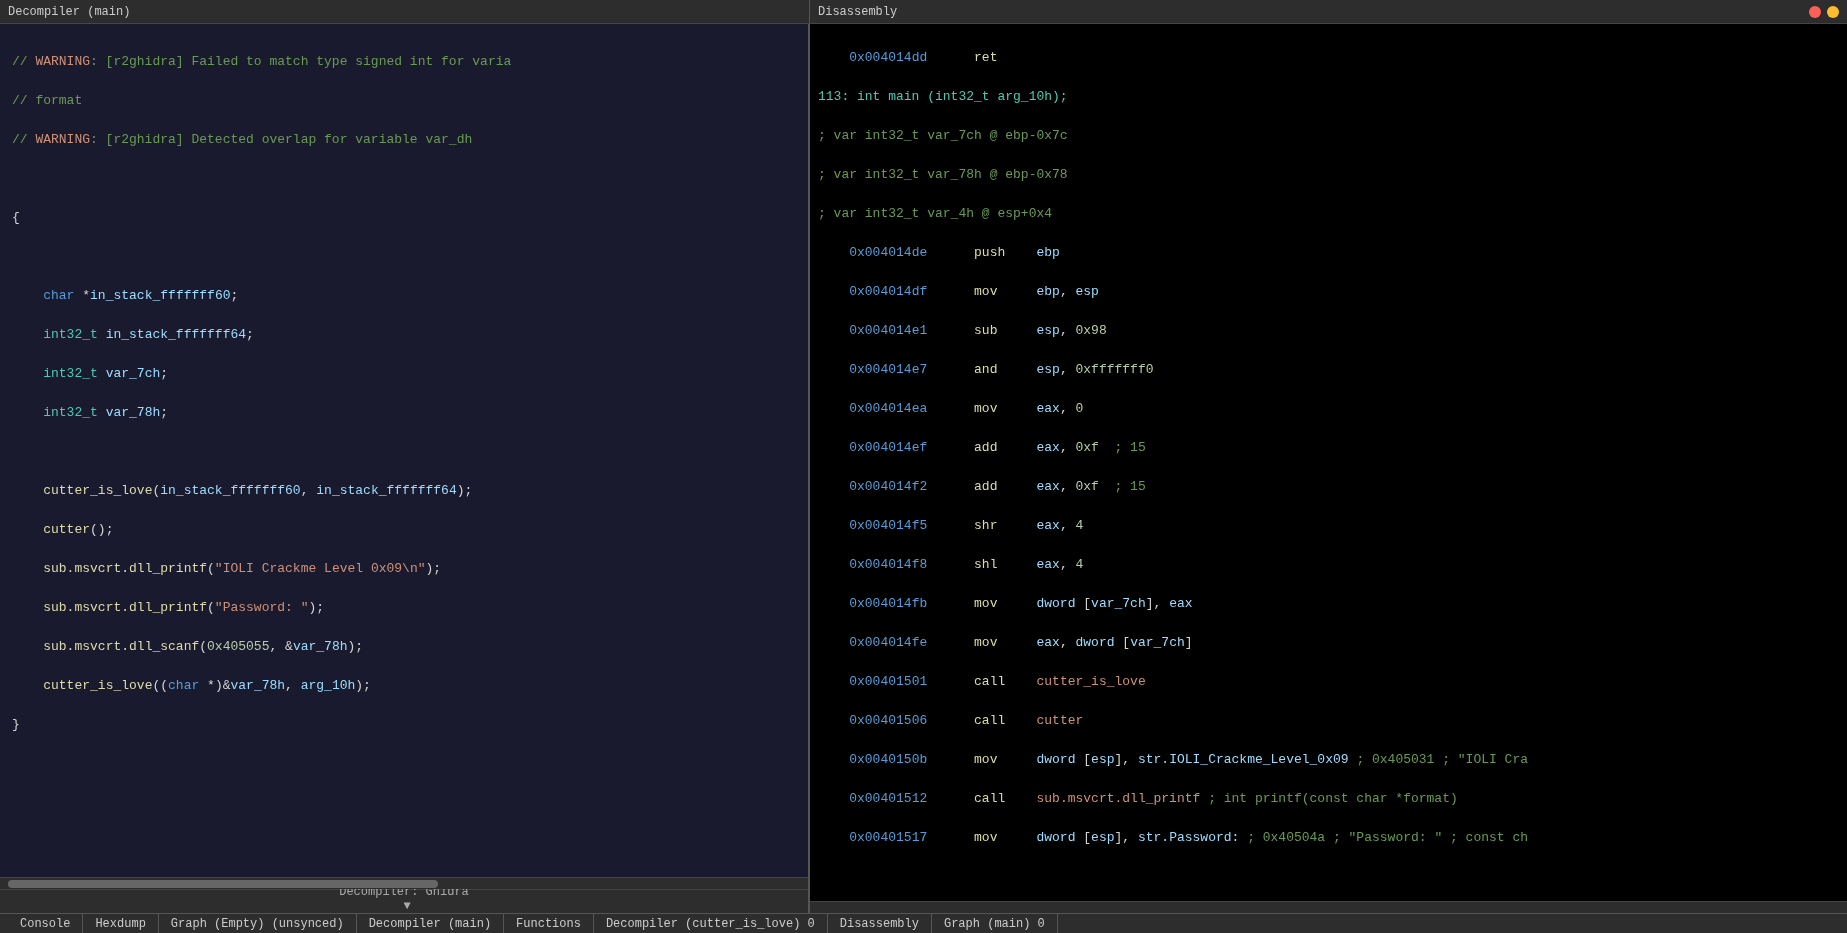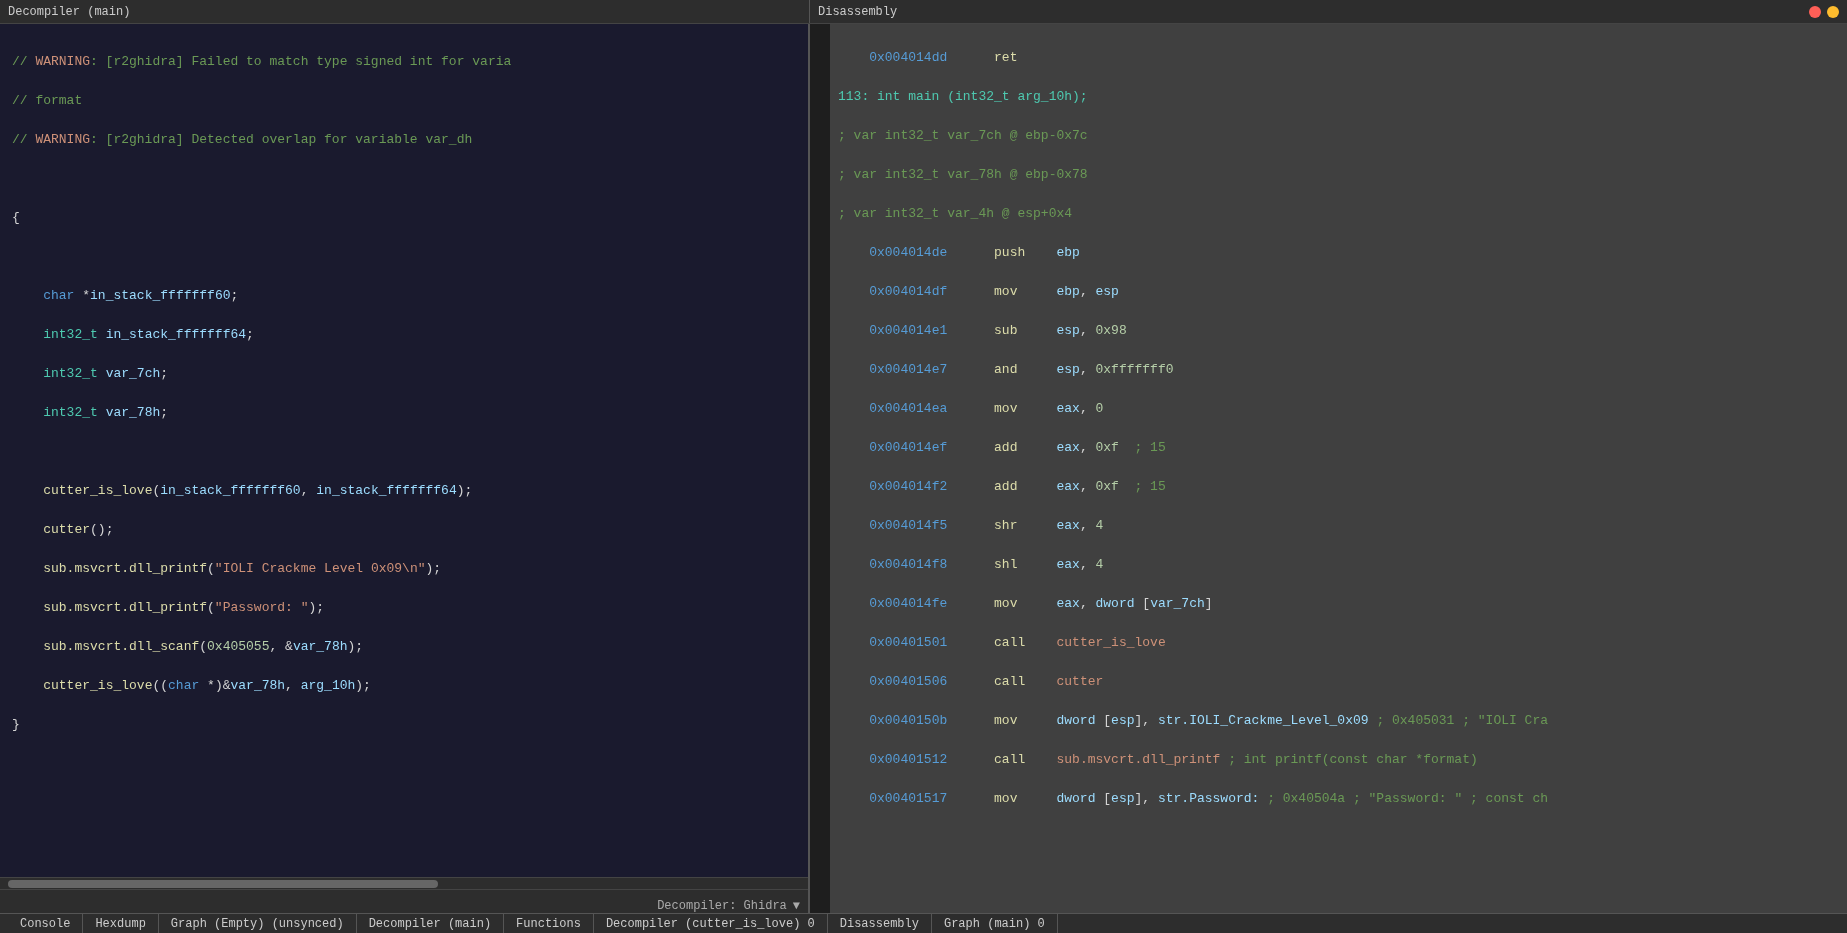--- a/index.html
+++ b/index.html
@@ -90,36 +90,37 @@
       top: 2px;
       width: 430px;
       height: 8px;
       background: #666;
       border-radius: 4px;
     }
     .decompiler-footer {
       height: 24px;
       background: #2d2d2d;
       display: flex;
-      align-items: flex-end;
+      align-items: center;
       justify-content: flex-end;
       padding: 0 8px;
       font-size: 12px;
       color: #aaa;
       border-top: 1px solid #444;
       flex-shrink: 0;
+      flex-direction: column;
     }
 
     
     .disassembly-panel {
       flex: 1;
       display: flex;
-      background: #404040;
+      flex-direction: column;
+      background: #000000;
       overflow: hidden;
-      margin-left: 20px;
     }
     .disassembly-code {
       flex: 1;
       overflow: auto;
       padding: 4px 8px;
       line-height: 1.5;
       white-space: pre;
     }
     .disassembly-scrollbar {
       height: 12px;
@@ -232,20 +233,21 @@
 <span class="code-line"><span class="d-comment">; var int32_t var_4h @ esp+0x4</span></span>
 <span class="code-line">    <span class="d-addr">0x004014de</span>      <span class="d-mnem">push</span>    <span class="d-reg">ebp</span></span>
 <span class="code-line">    <span class="d-addr">0x004014df</span>      <span class="d-mnem">mov</span>     <span class="d-reg">ebp</span><span class="c-punct">, </span><span class="d-reg">esp</span></span>
 <span class="code-line">    <span class="d-addr">0x004014e1</span>      <span class="d-mnem">sub</span>     <span class="d-reg">esp</span><span class="c-punct">, </span><span class="d-imm">0x98</span></span>
 <span class="code-line">    <span class="d-addr">0x004014e7</span>      <span class="d-mnem">and</span>     <span class="d-reg">esp</span><span class="c-punct">, </span><span class="d-imm">0xfffffff0</span></span>
 <span class="code-line">    <span class="d-addr">0x004014ea</span>      <span class="d-mnem">mov</span>     <span class="d-reg">eax</span><span class="c-punct">, </span><span class="d-imm">0</span></span>
 <span class="code-line">    <span class="d-addr">0x004014ef</span>      <span class="d-mnem">add</span>     <span class="d-reg">eax</span><span class="c-punct">, </span><span class="d-imm">0xf</span>  <span class="d-comment">; 15</span></span>
 <span class="code-line">    <span class="d-addr">0x004014f2</span>      <span class="d-mnem">add</span>     <span class="d-reg">eax</span><span class="c-punct">, </span><span class="d-imm">0xf</span>  <span class="d-comment">; 15</span></span>
 <span class="code-line">    <span class="d-addr">0x004014f5</span>      <span class="d-mnem">shr</span>     <span class="d-reg">eax</span><span class="c-punct">, </span><span class="d-imm">4</span></span>
 <span class="code-line">    <span class="d-addr">0x004014f8</span>      <span class="d-mnem">shl</span>     <span class="d-reg">eax</span><span class="c-punct">, </span><span class="d-imm">4</span></span>
+<span class="code-line">    <span class="d-addr">0x004014fb</span>      <span class="d-mnem">mov</span>     <span class="d-reg">dword</span> <span class="c-punct">[</span><span class="d-reg">var_7ch</span><span class="c-punct">], </span><span class="d-reg">eax</span></span>
 <span class="code-line">    <span class="d-addr">0x004014fe</span>      <span class="d-mnem">mov</span>     <span class="d-reg">eax</span><span class="c-punct">, </span><span class="d-reg">dword</span> <span class="c-punct">[</span><span class="d-reg">var_7ch</span><span class="c-punct">]</span></span>
 <span class="code-line">    <span class="d-addr">0x00401501</span>      <span class="d-mnem">call</span>    <span class="d-func-call">cutter_is_love</span></span>
 <span class="code-line">    <span class="d-addr">0x00401506</span>      <span class="d-mnem">call</span>    <span class="d-func-call">cutter</span></span>
 <span class="code-line">    <span class="d-addr">0x0040150b</span>      <span class="d-mnem">mov</span>     <span class="d-reg">dword</span> <span class="c-punct">[</span><span class="d-reg">esp</span><span class="c-punct">], </span><span class="d-reg">str.IOLI_Crackme_Level_0x09</span> <span class="d-comment">; 0x405031 ; "IOLI Cra</span></span>
 <span class="code-line">    <span class="d-addr">0x00401512</span>      <span class="d-mnem">call</span>    <span class="d-func-call">sub.msvcrt.dll_printf</span> <span class="d-comment">; int printf(const char *format)</span></span>
 <span class="code-line">    <span class="d-addr">0x00401517</span>      <span class="d-mnem">mov</span>     <span class="d-reg">dword</span> <span class="c-punct">[</span><span class="d-reg">esp</span><span class="c-punct">], </span><span class="d-reg">str.Password:</span> <span class="d-comment">; 0x40504a ; "Password: " ; const ch</span></span>
 
 
 
 

